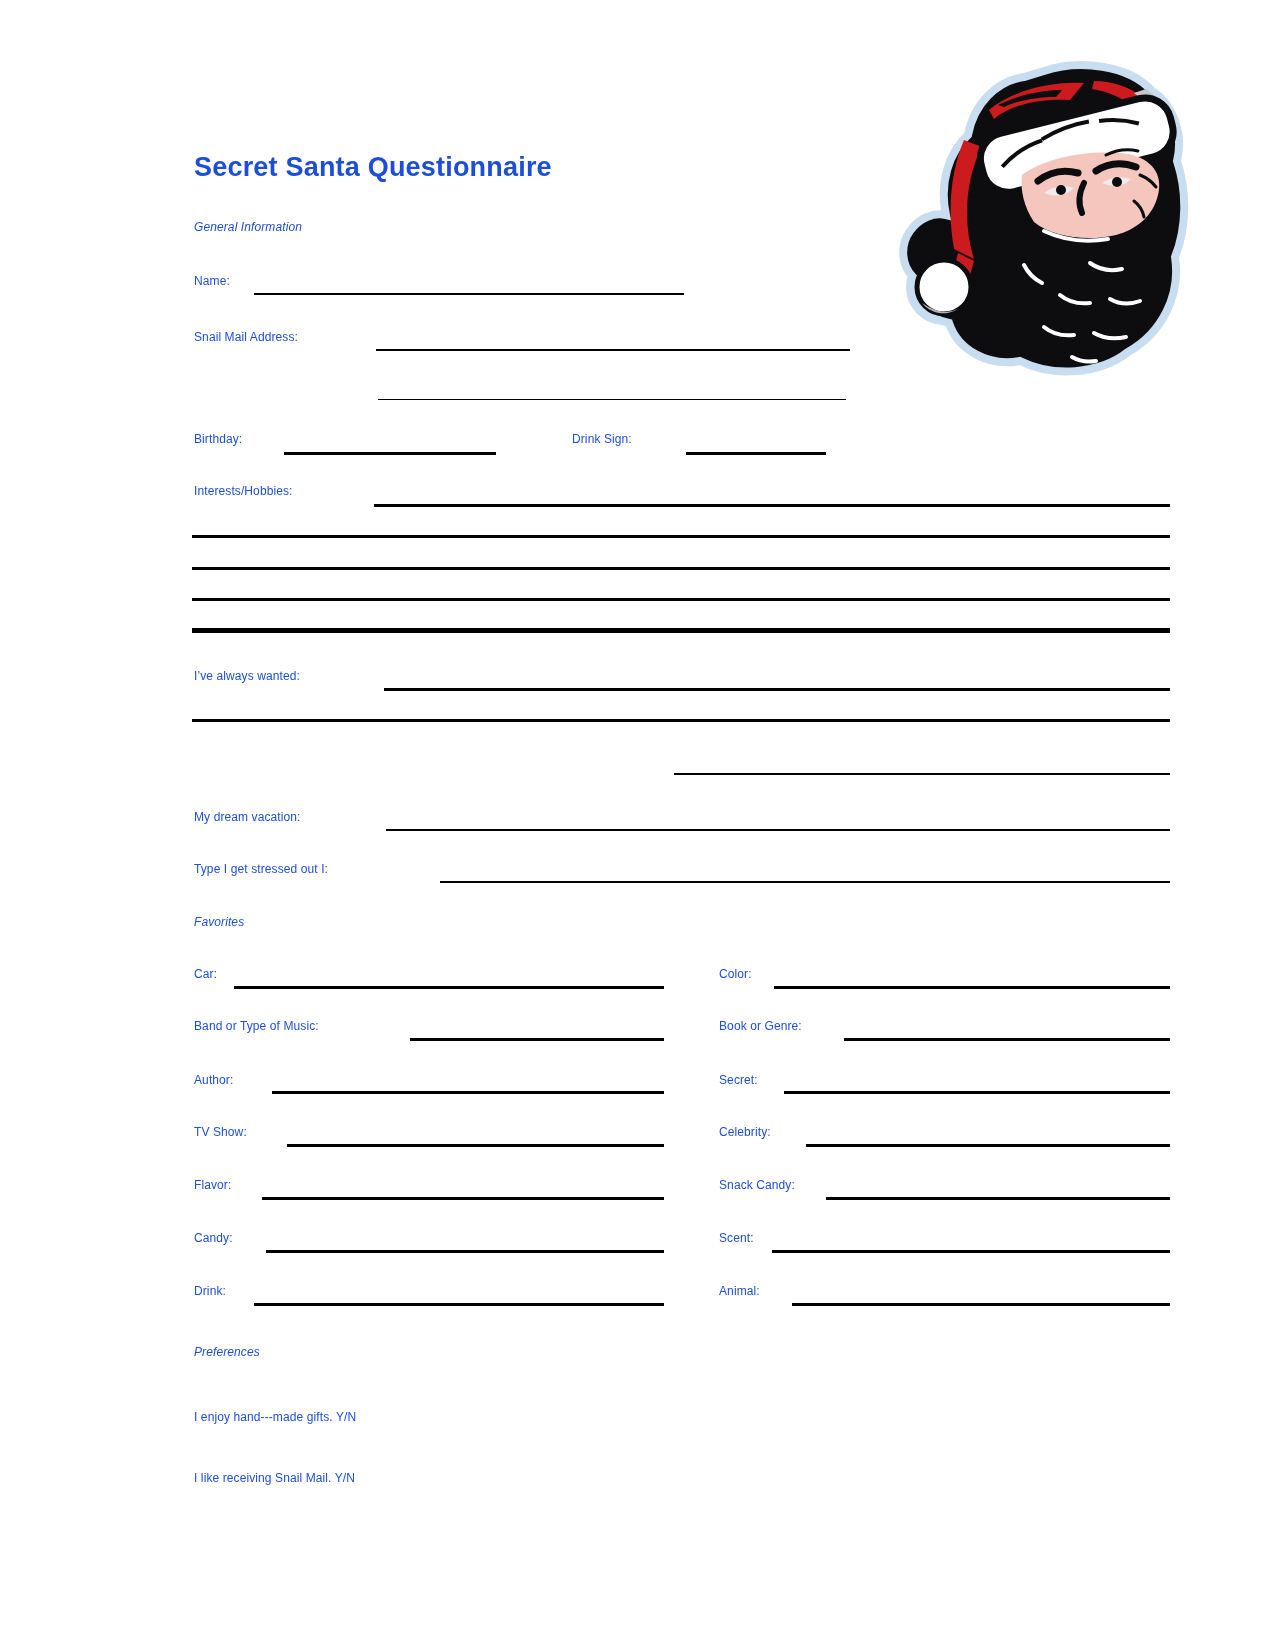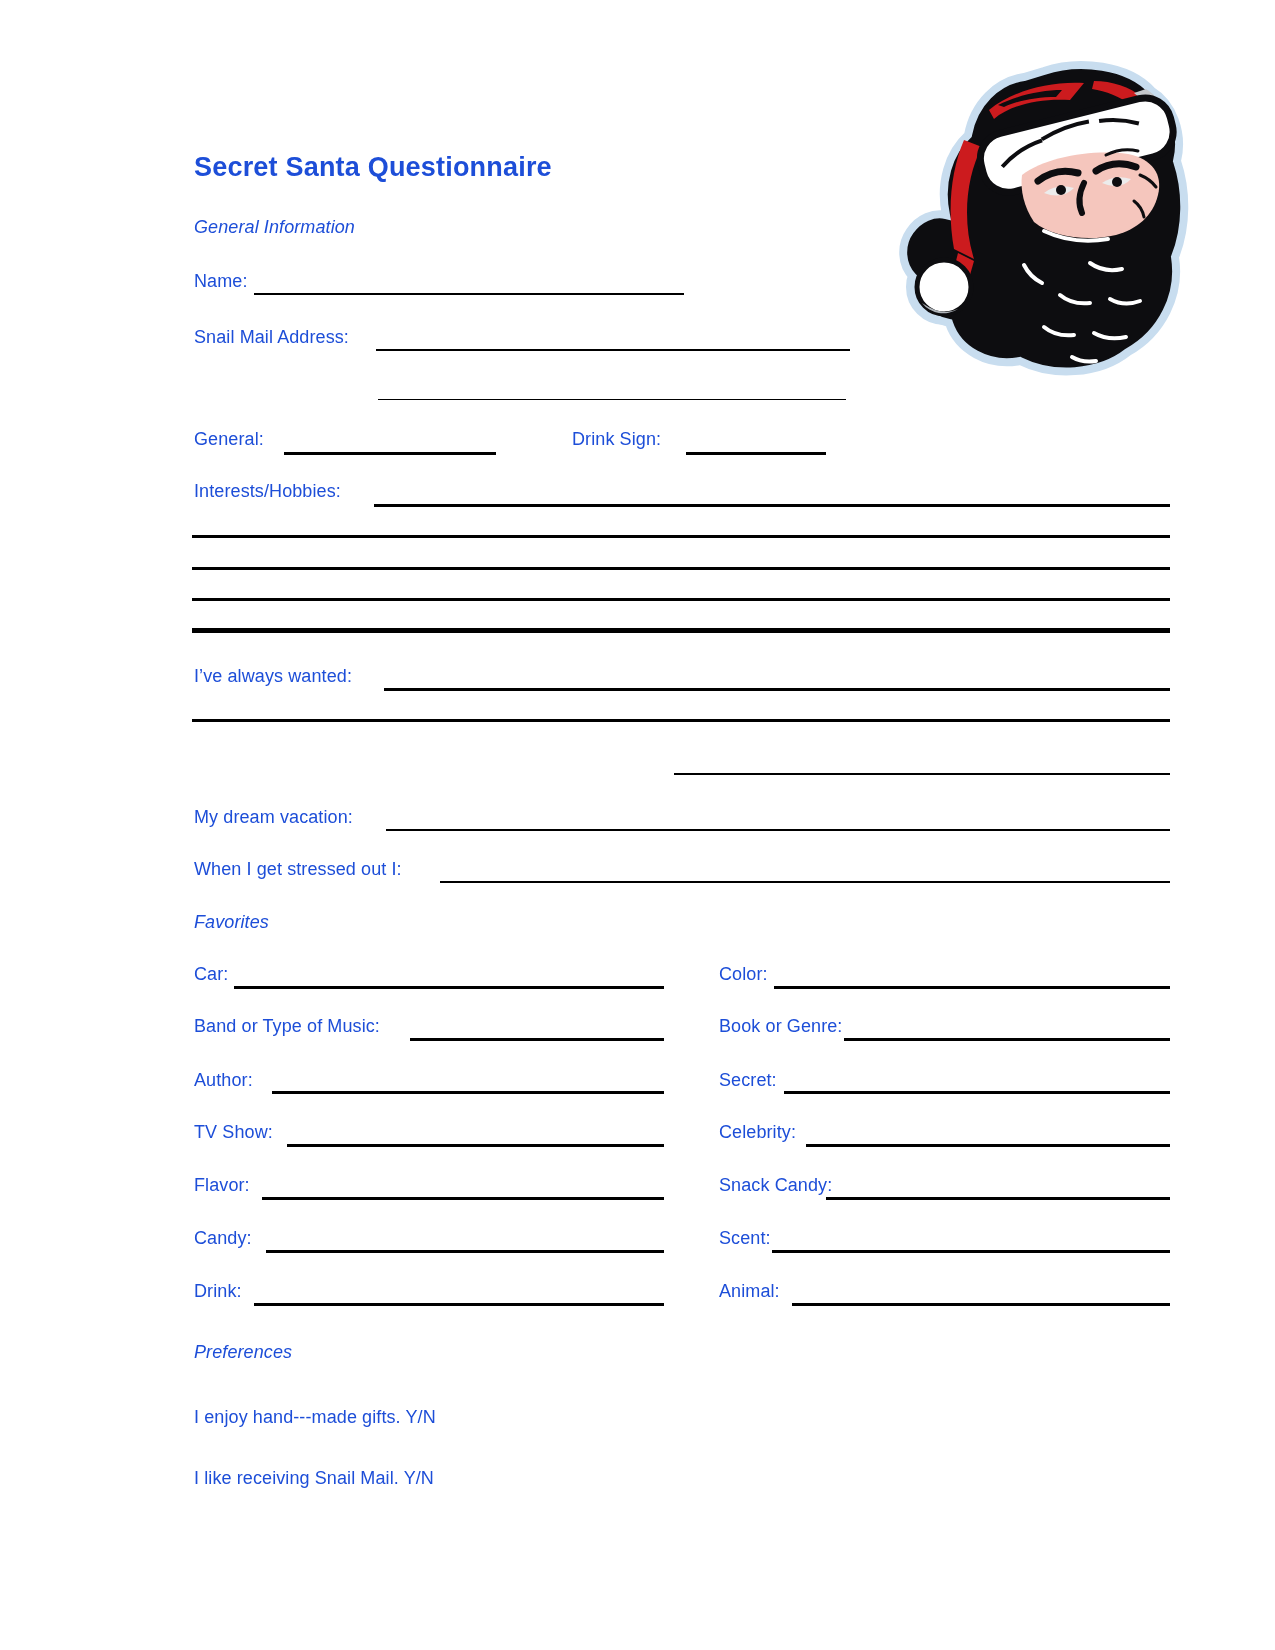--- a/index.html
+++ b/index.html
@@ -9,21 +9,21 @@
     height:1650px;
     background:#ffffff;
     font-family:"Liberation Sans",sans-serif;
     color:#1d4ed8;
     overflow:hidden;
     margin-left:44px;
   }
   .lbl{
     position:absolute;
     left:150px;
-    font-size:18px;
+    font-size:12px;
     line-height:22px;
     letter-spacing:.1px;
     white-space:nowrap;
   }
   .it{font-style:italic;}
   .title{
     font-size:27px;
     font-weight:bold;
     line-height:34px;
     letter-spacing:.2px;
@@ -98,42 +98,42 @@
   <div class="lbl title" style="top:150px">Secret Santa Questionnaire</div>
   <div class="lbl it" style="top:216px">General Information</div>
 
   <div class="lbl" style="top:270px">Name:</div>
   <div class="ln" style="left:210px;top:293px;width:430px;height:2px"></div>
 
   <div class="lbl" style="top:326px">Snail Mail Address:</div>
   <div class="ln" style="left:332px;top:349px;width:474px;height:2px"></div>
   <div class="ln" style="left:334px;top:399px;width:468px;height:1px"></div>
 
-  <div class="lbl" style="top:428px">General:</div>
+  <div class="lbl" style="top:428px">Birthday:</div>
   <div class="ln" style="left:240px;top:452px;width:212px;height:3px"></div>
   <div class="lbl" style="left:528px;top:428px">Drink Sign:</div>
   <div class="ln" style="left:642px;top:452px;width:140px;height:3px"></div>
 
   <div class="lbl" style="top:480px">Interests/Hobbies:</div>
   <div class="ln" style="left:330px;top:504px;width:796px;height:3px"></div>
   <div class="ln" style="left:148px;top:535px;width:978px;height:3px"></div>
   <div class="ln" style="left:148px;top:567px;width:978px;height:3px"></div>
   <div class="ln" style="left:148px;top:598px;width:978px;height:3px"></div>
   <div class="ln" style="left:148px;top:628px;width:978px;height:5px"></div>
 
   <div class="lbl" style="top:665px">I’ve always wanted:</div>
   <div class="ln" style="left:340px;top:688px;width:786px;height:3px"></div>
   <div class="ln" style="left:148px;top:719px;width:978px;height:3px"></div>
 
   <div class="ln" style="left:630px;top:773px;width:496px;height:2px"></div>
 
   <div class="lbl" style="top:806px">My dream vacation:</div>
   <div class="ln" style="left:342px;top:829px;width:784px;height:2px"></div>
 
-  <div class="lbl" style="top:858px">When I get stressed out I:</div>
+  <div class="lbl" style="top:858px">Type I get stressed out I:</div>
   <div class="ln" style="left:396px;top:881px;width:730px;height:2px"></div>
 
   <div class="lbl it" style="top:911px">Favorites</div>
 
   <div class="lbl" style="top:963px">Car:</div>
   <div class="ln" style="left:190px;top:986px;width:430px;height:3px"></div>
   <div class="lbl" style="left:675px;top:963px">Color:</div>
   <div class="ln" style="left:730px;top:986px;width:396px;height:3px"></div>
 
   <div class="lbl" style="top:1015px">Band or Type of Music:</div>

